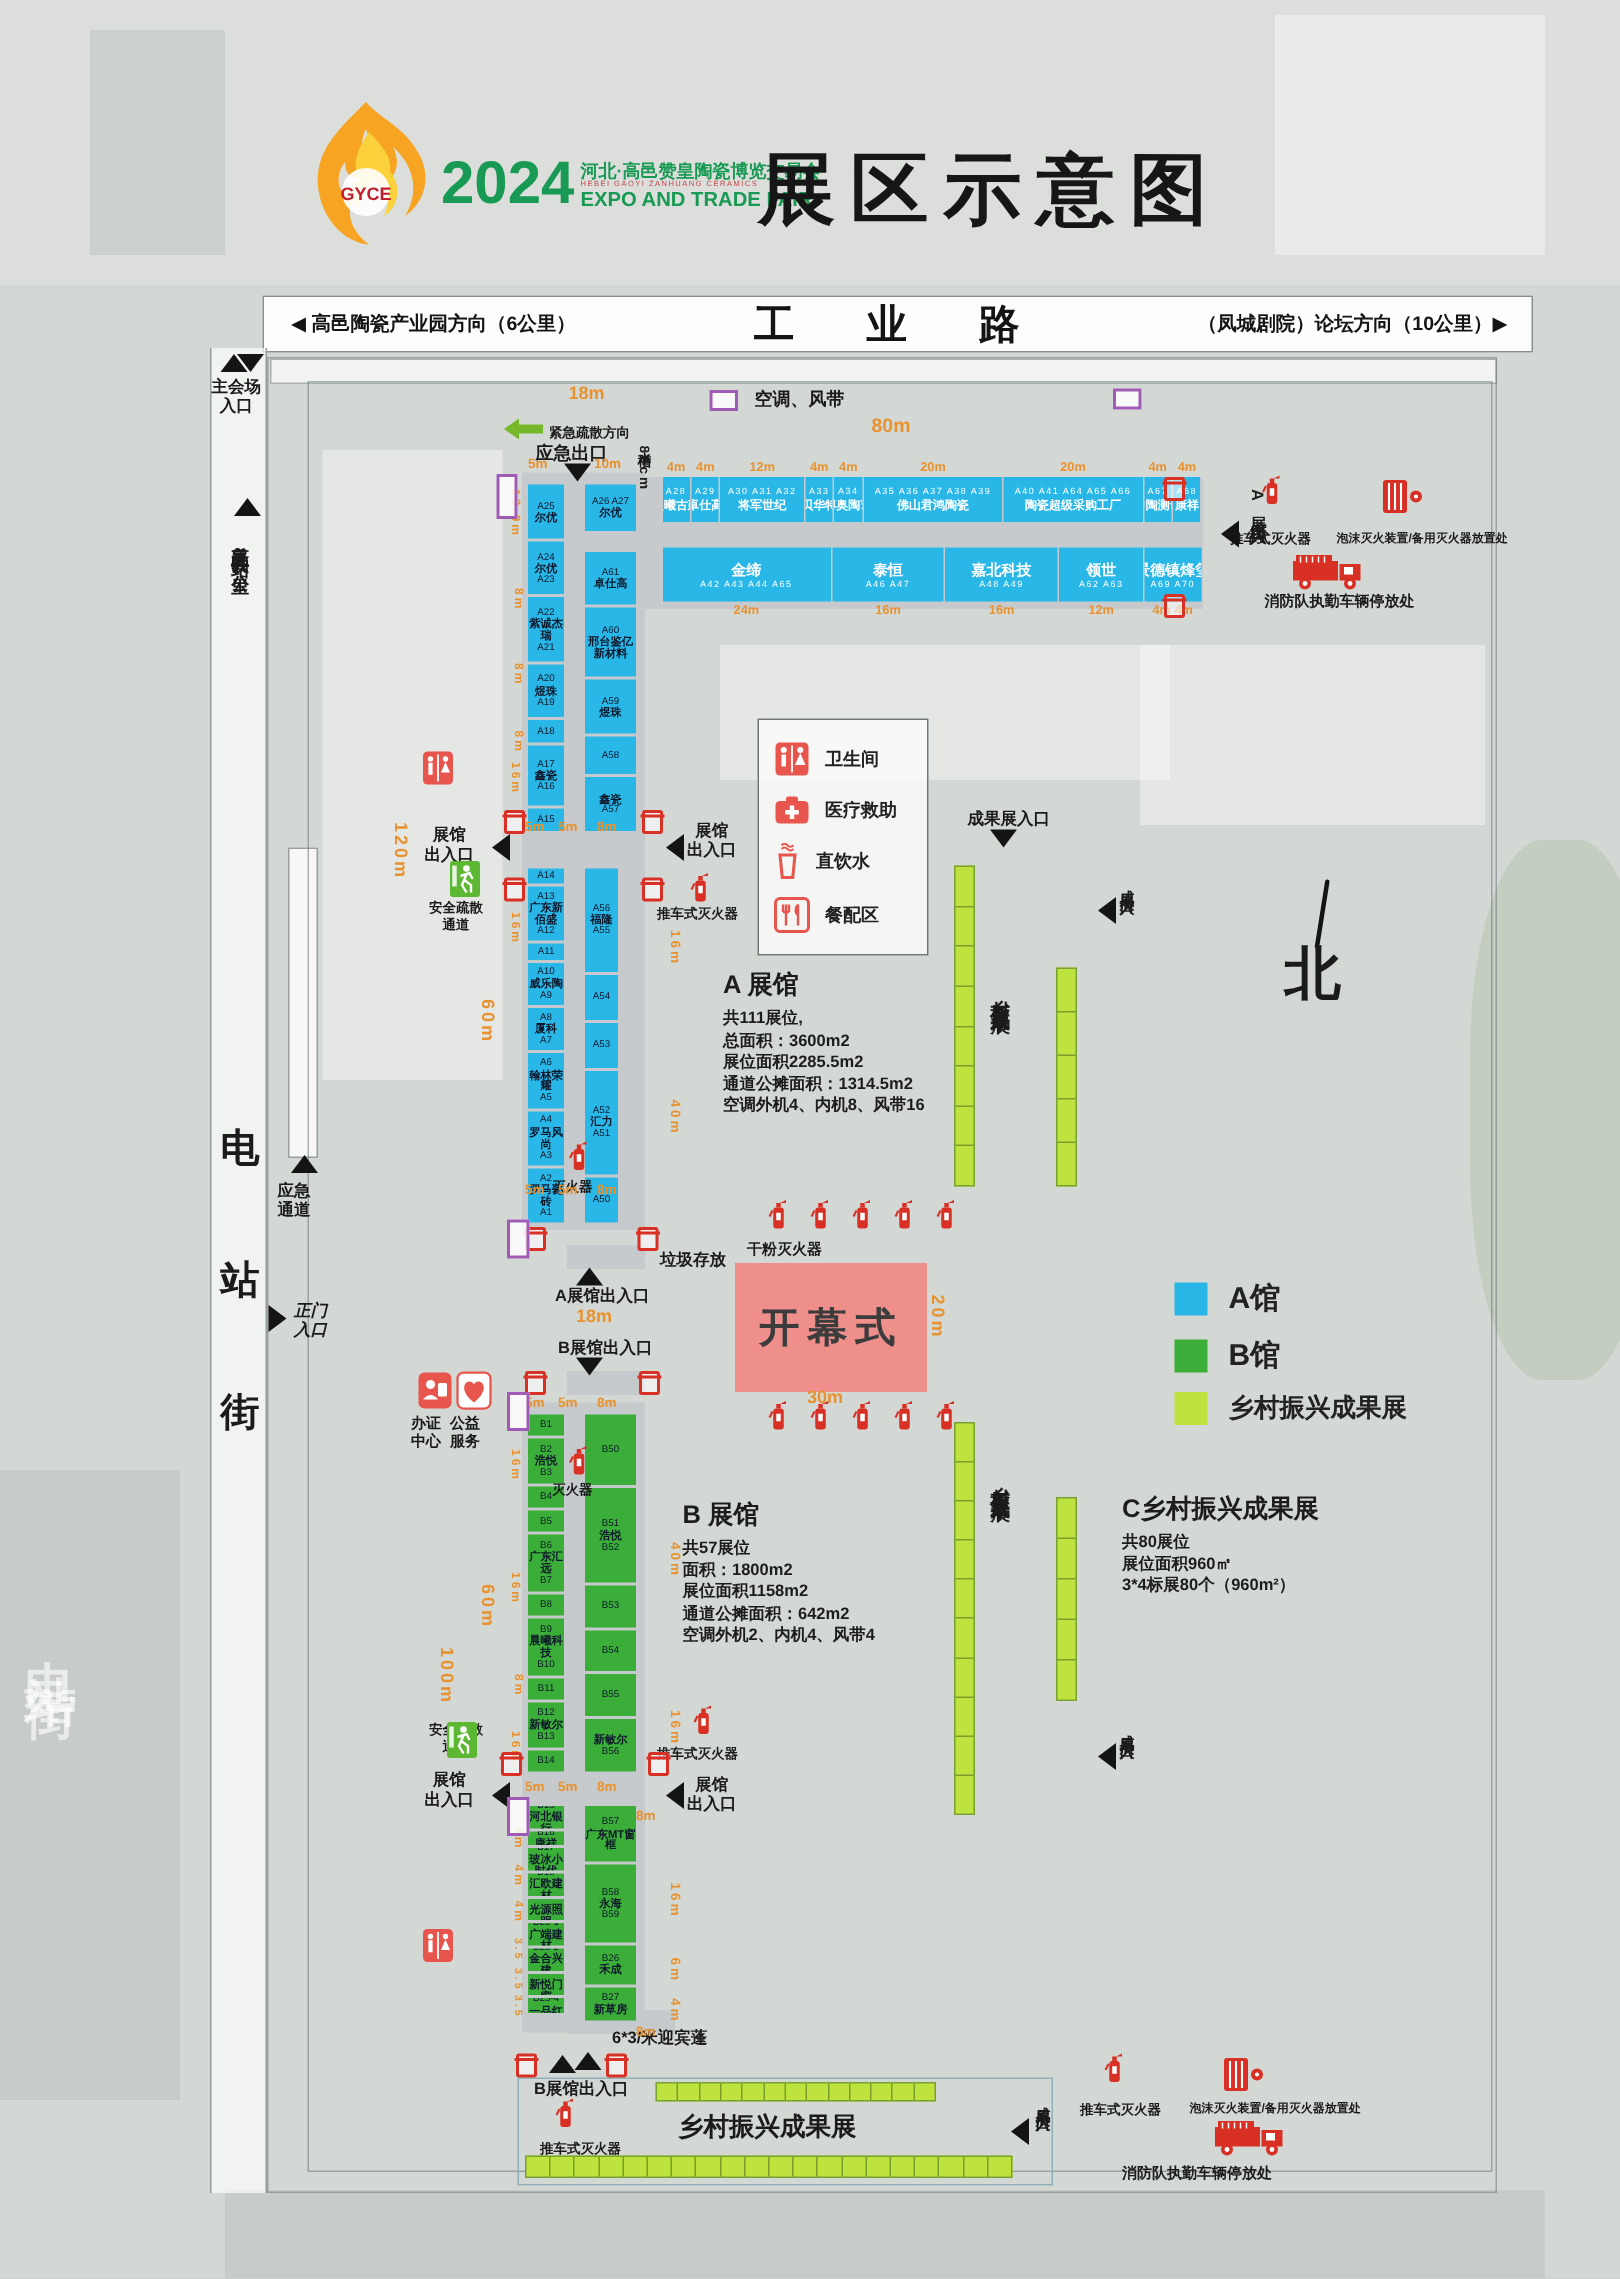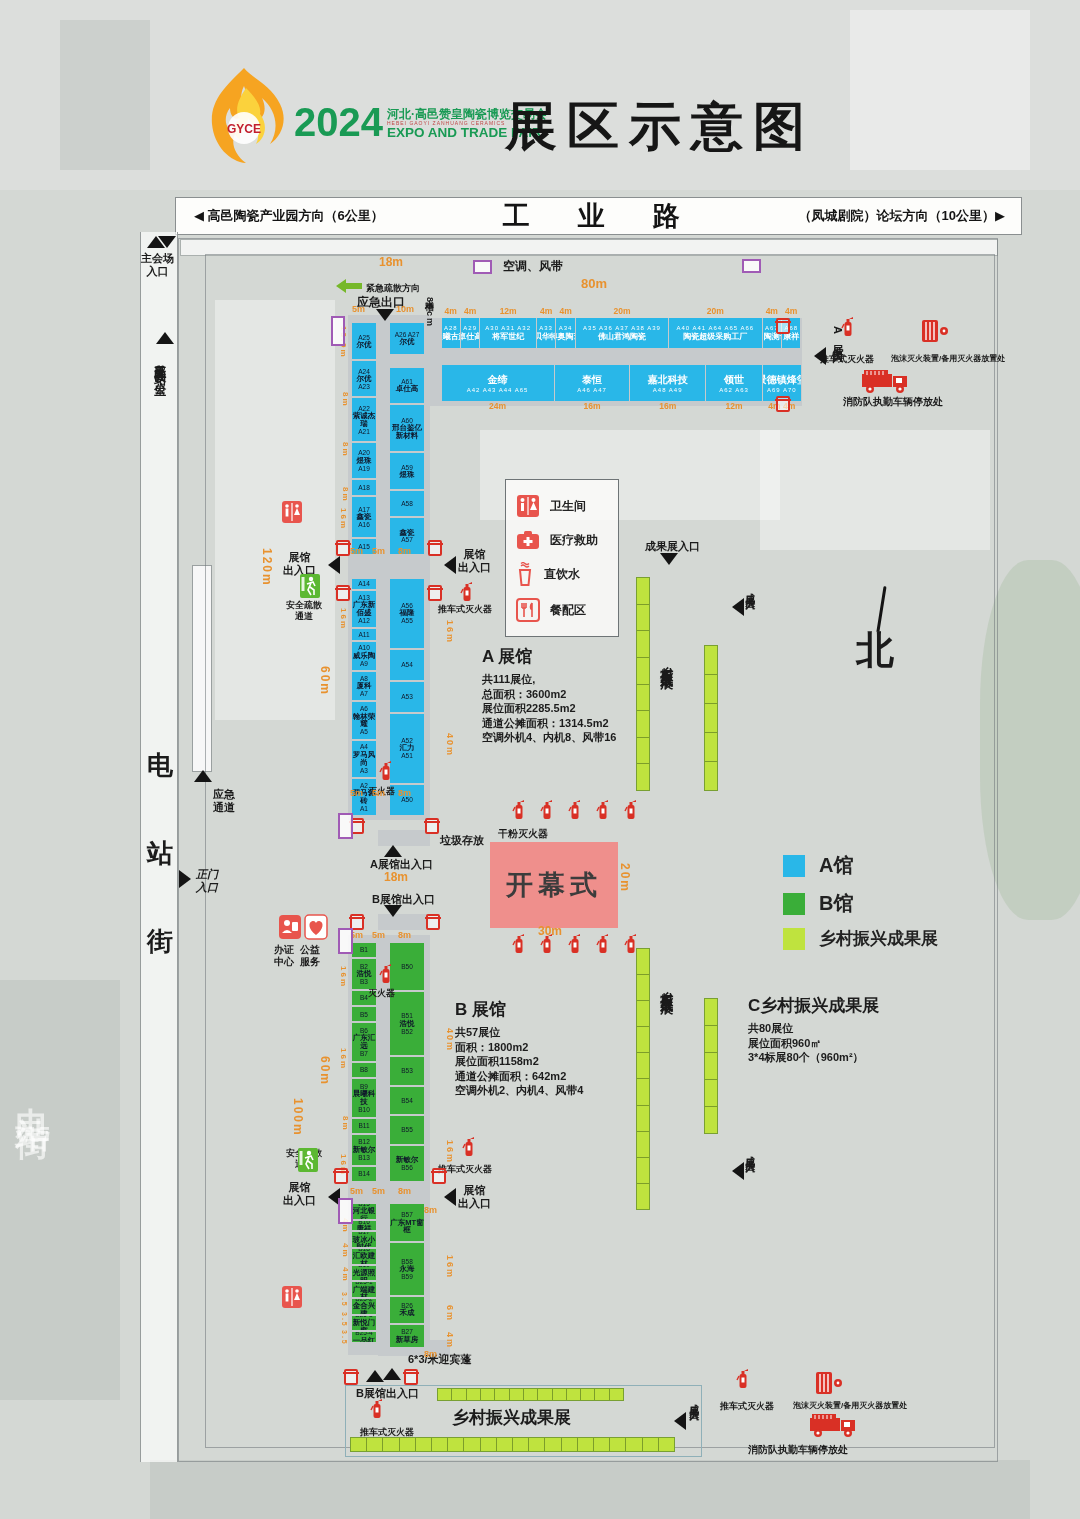--- a/index.html
+++ b/index.html
@@ -333,21 +333,21 @@
     <span class="bid">A4</span>
     <span class="bname">罗马风尚</span>
     <span class="bid">A3</span>
   </div>
       <div class="booth" style="flex-grow: 8;">
     <span class="bid">A2</span>
     <span class="bname">罗马瓷砖</span>
     <span class="bid">A1</span>
   </div>
     </div>
-  <div class="col blue" style="left:390px;top:578px;width:34px;height:238px">
+  <div class="col blue" style="left:390px;top:578px;width:22px;height:238px">
       <div class="booth" style="flex-grow: 16;">
     <span class="bid">A56</span>
     <span class="bname">福隆</span>
     <span class="bid">A55</span>
   </div>
       <div class="booth" style="flex-grow: 8;">
     <span class="bid">A54</span>
 
   </div>
       <div class="booth" style="flex-grow: 8;">
@@ -782,21 +782,21 @@
       <div class="lab" style="left: 820px; top: 354px; font-size: 9px;">推车式灭火器</div>
       <div class="lab" style="left: 891px; top: 354px; font-size: 8px;">泡沫灭火装置/备用灭火器放置处</div>
       <div class="lab" style="left: 843px; top: 396px; font-size: 10px;">消防队执勤车辆停放处</div>
       <div class="lab vert" style="left: 831px; top: 326px; font-size: 11px;">A展馆出入口</div>
       <div class="lab c" style="left: 141px; top: 252px; font-size: 11px;">主会场
 入口</div>
       <div class="lab vert" style="left: 153px; top: 355px; font-size: 12px;">高邑高铁站8公里</div>
       <div class="lab" style="left: 147px; top: 750px; font-size: 26px;">电</div>
       <div class="lab" style="left: 147px; top: 838px; font-size: 26px;">站</div>
       <div class="lab" style="left: 147px; top: 926px; font-size: 26px;">街</div>
-      <div class="lab c" style="left: 185px; top: 788px; font-size: 11px; margin-left: 28px;">应急
+      <div class="lab c" style="left: 185px; top: 788px; font-size: 11px;">应急
 通道</div>
       <div class="lab c" style="left: 196px; top: 868px; font-size: 11px; font-style: italic;">正门
 入口</div>
       <div class="lab c" style="left: 274px; top: 944px; font-size: 10px;">办证
 中心</div>
       <div class="lab c" style="left: 300px; top: 944px; font-size: 10px;">公益
 服务</div>
     </div>
   <div>
       <div class="meas" style="left: 379px; top: 256px; font-size: 12px;">18m</div>

